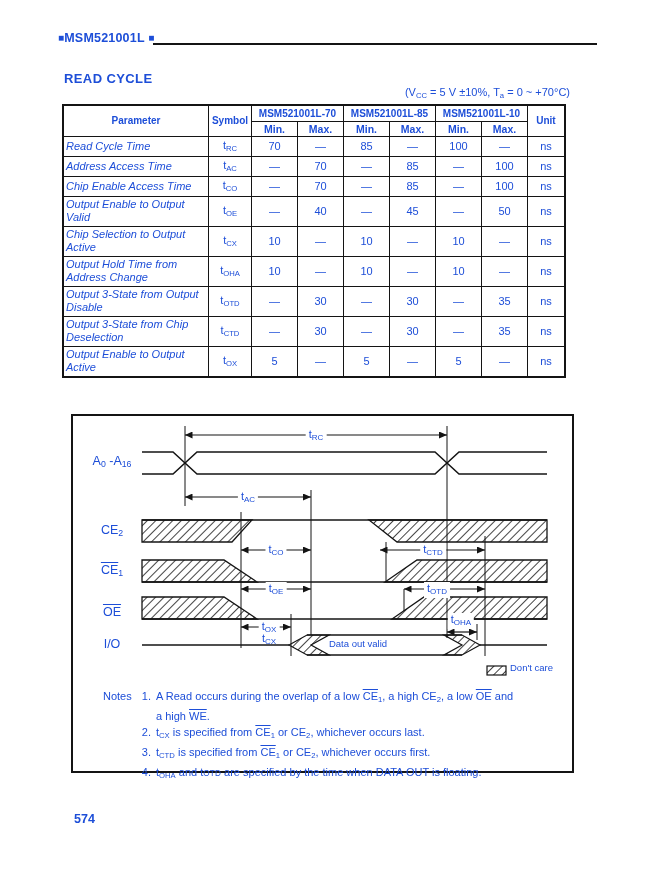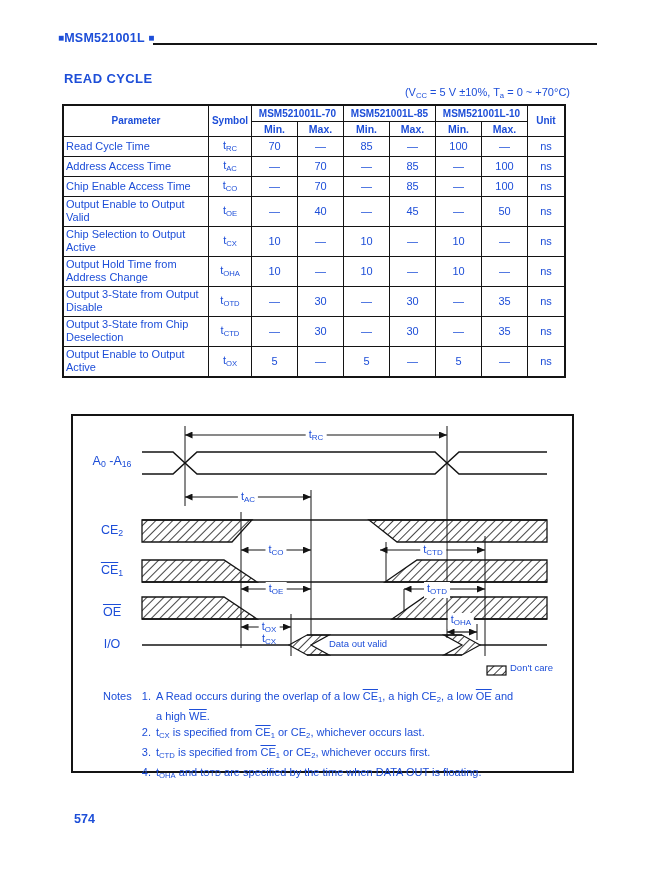--- a/index.html
+++ b/index.html
@@ -19,21 +19,21 @@
   
   table.spec{position:absolute;left:62px;top:104px;border-collapse:collapse;
              font-size:11px;table-layout:fixed;}
   table.spec th,table.spec td{border:1px solid #141414;padding:0 2px;overflow:hidden;}
   table.spec{border:2px solid #141414;}
   th.param{width:140px;} th.sym{width:38px;}
   col.v{width:46px;} th.unit{width:32px;}
   thead th{font-weight:bold;text-align:center;}
   .grp{font-size:10px;height:16px;}
   .mm{font-size:10.5px;height:15px;}
-  td.pname{text-align:left;padding-left:4px;line-height:13px;}
+  td.pname{text-align:left;padding-left:4px;line-height:13px;font-style:italic;}
   td.c{text-align:center;}
   tr.r1 td{height:19px;} tr.r2 td{height:29px;}
 
   
   .diagram-box{position:absolute;left:71px;top:414px;width:499px;height:355px;
                border:2px solid #141414;}
   .diagram-box svg{position:absolute;left:0;top:0;}
   .sig{position:absolute;font-size:12.5px;white-space:nowrap;width:54px;text-align:center;}
   .tl{position:absolute;font-size:11px;white-space:nowrap;background:#ffffff;
       padding:0 3px;transform:translateX(-50%);line-height:13px;}

